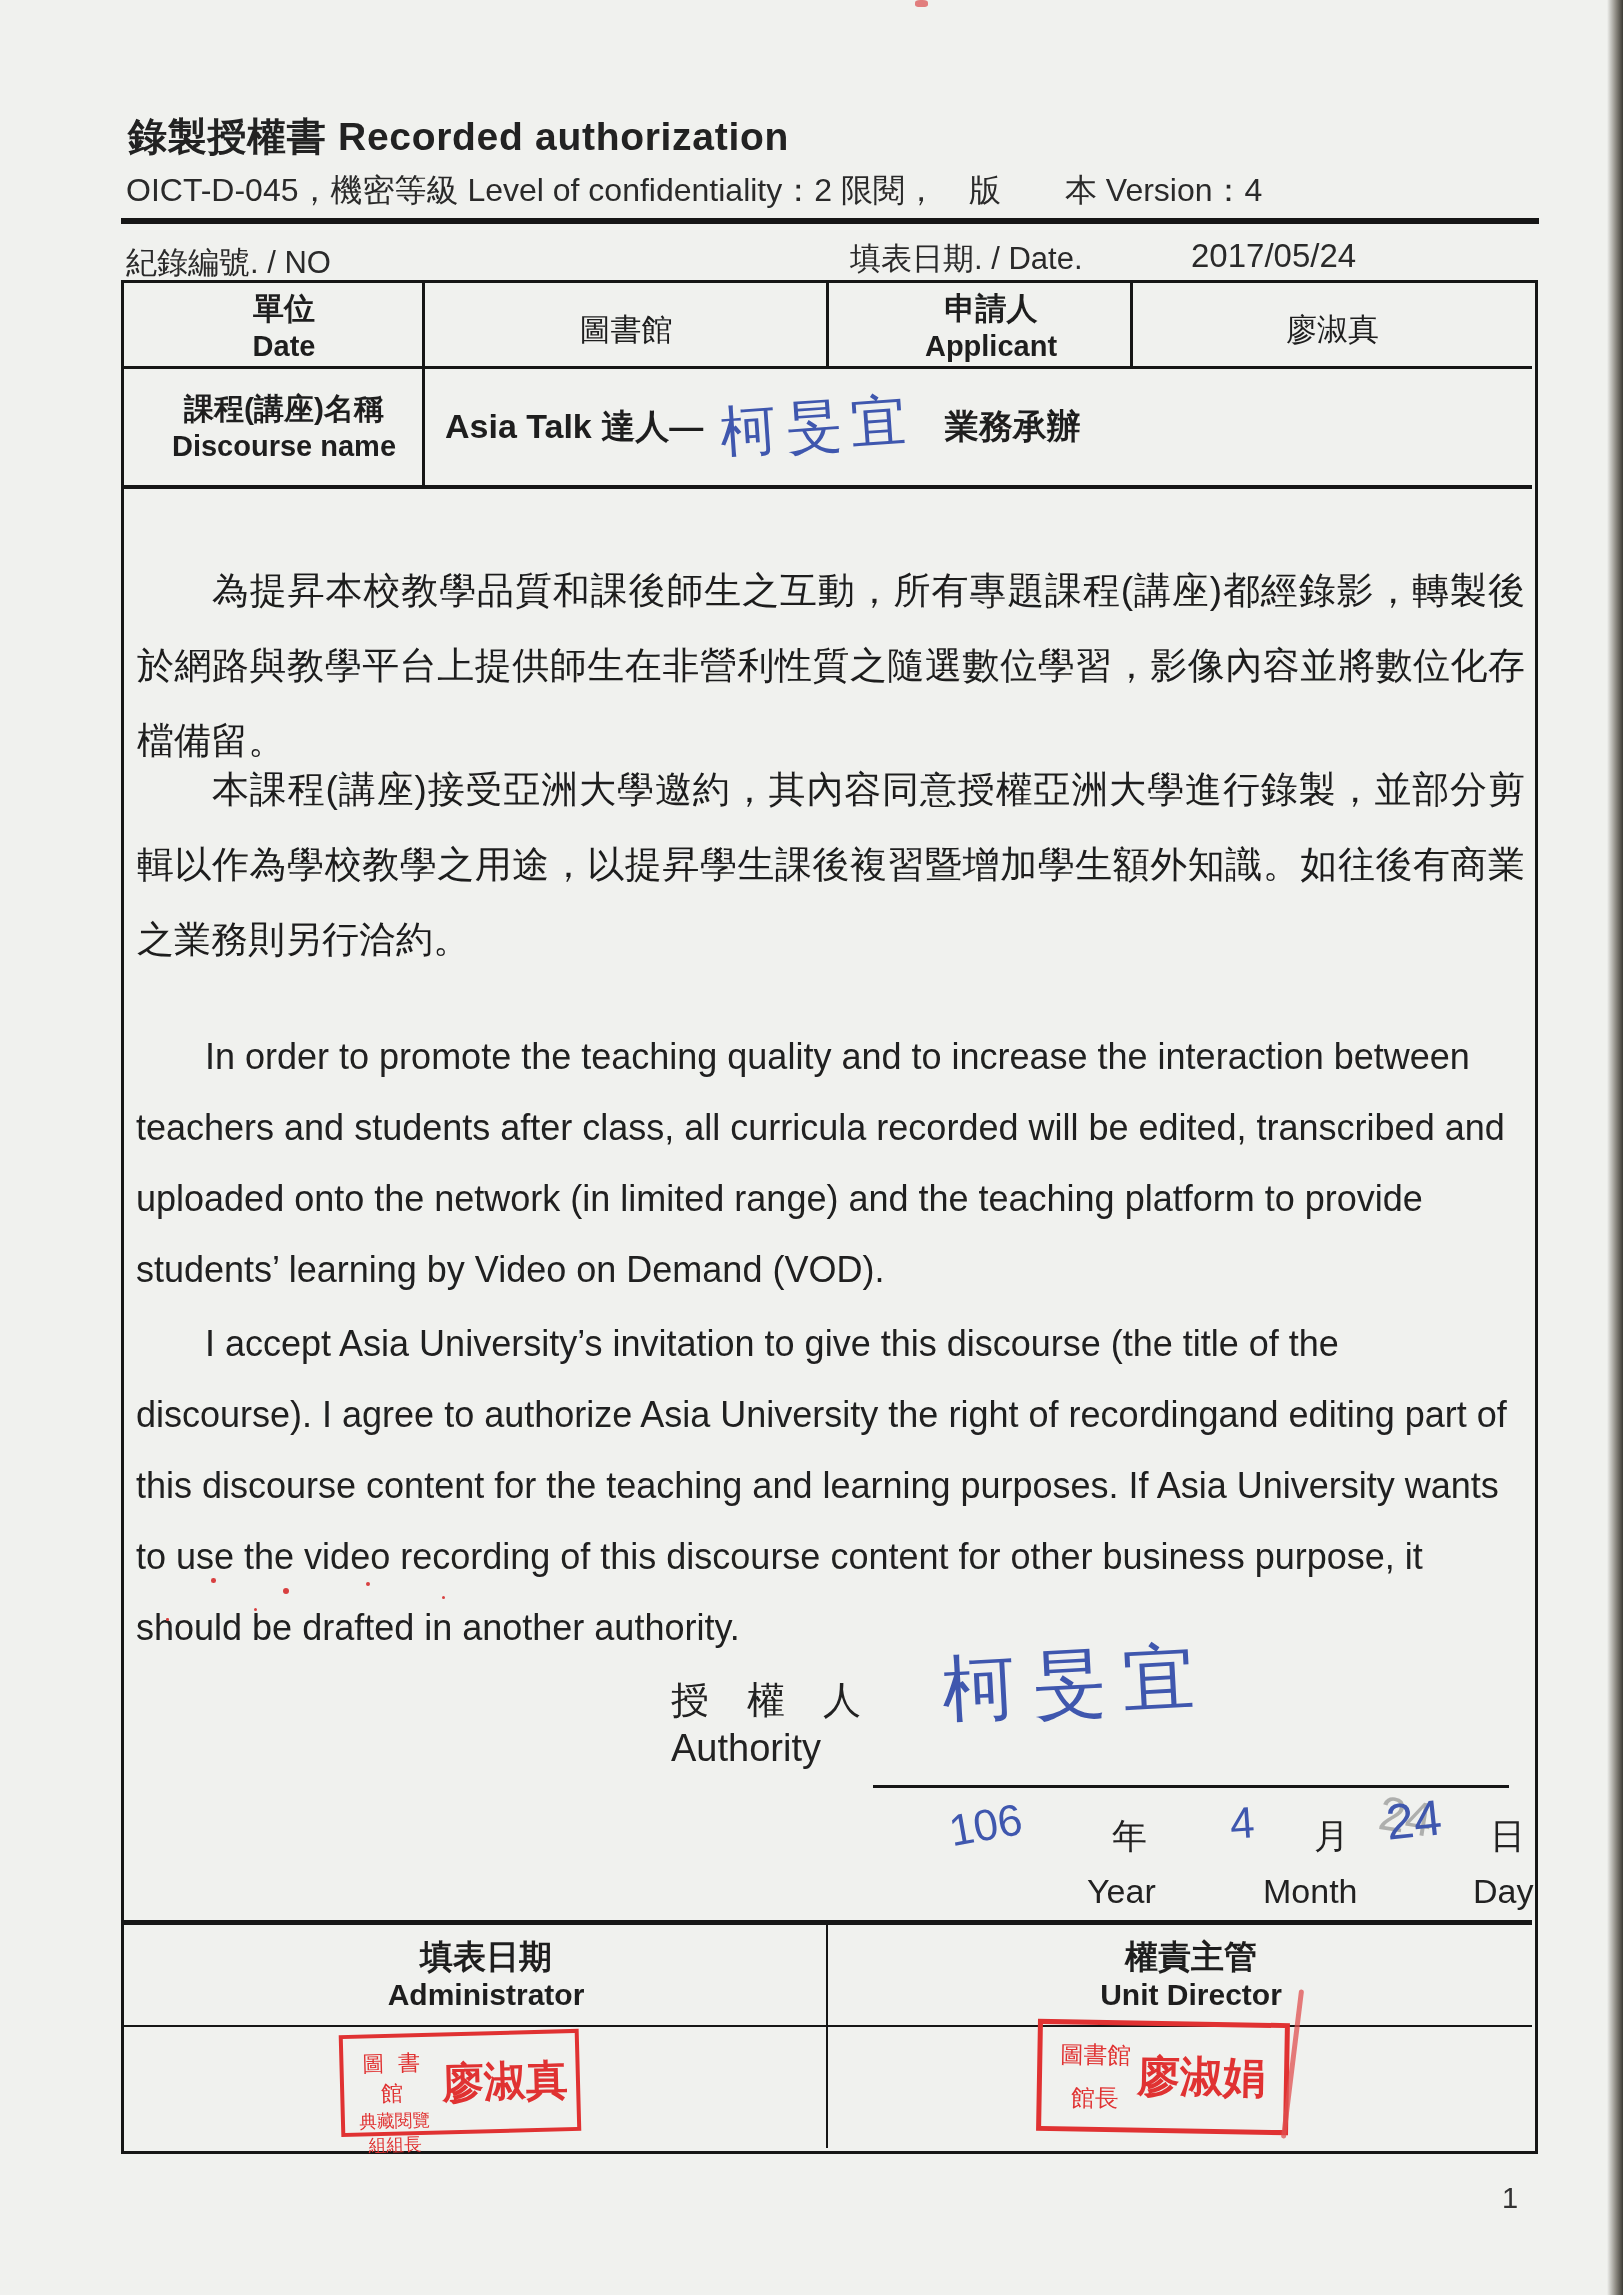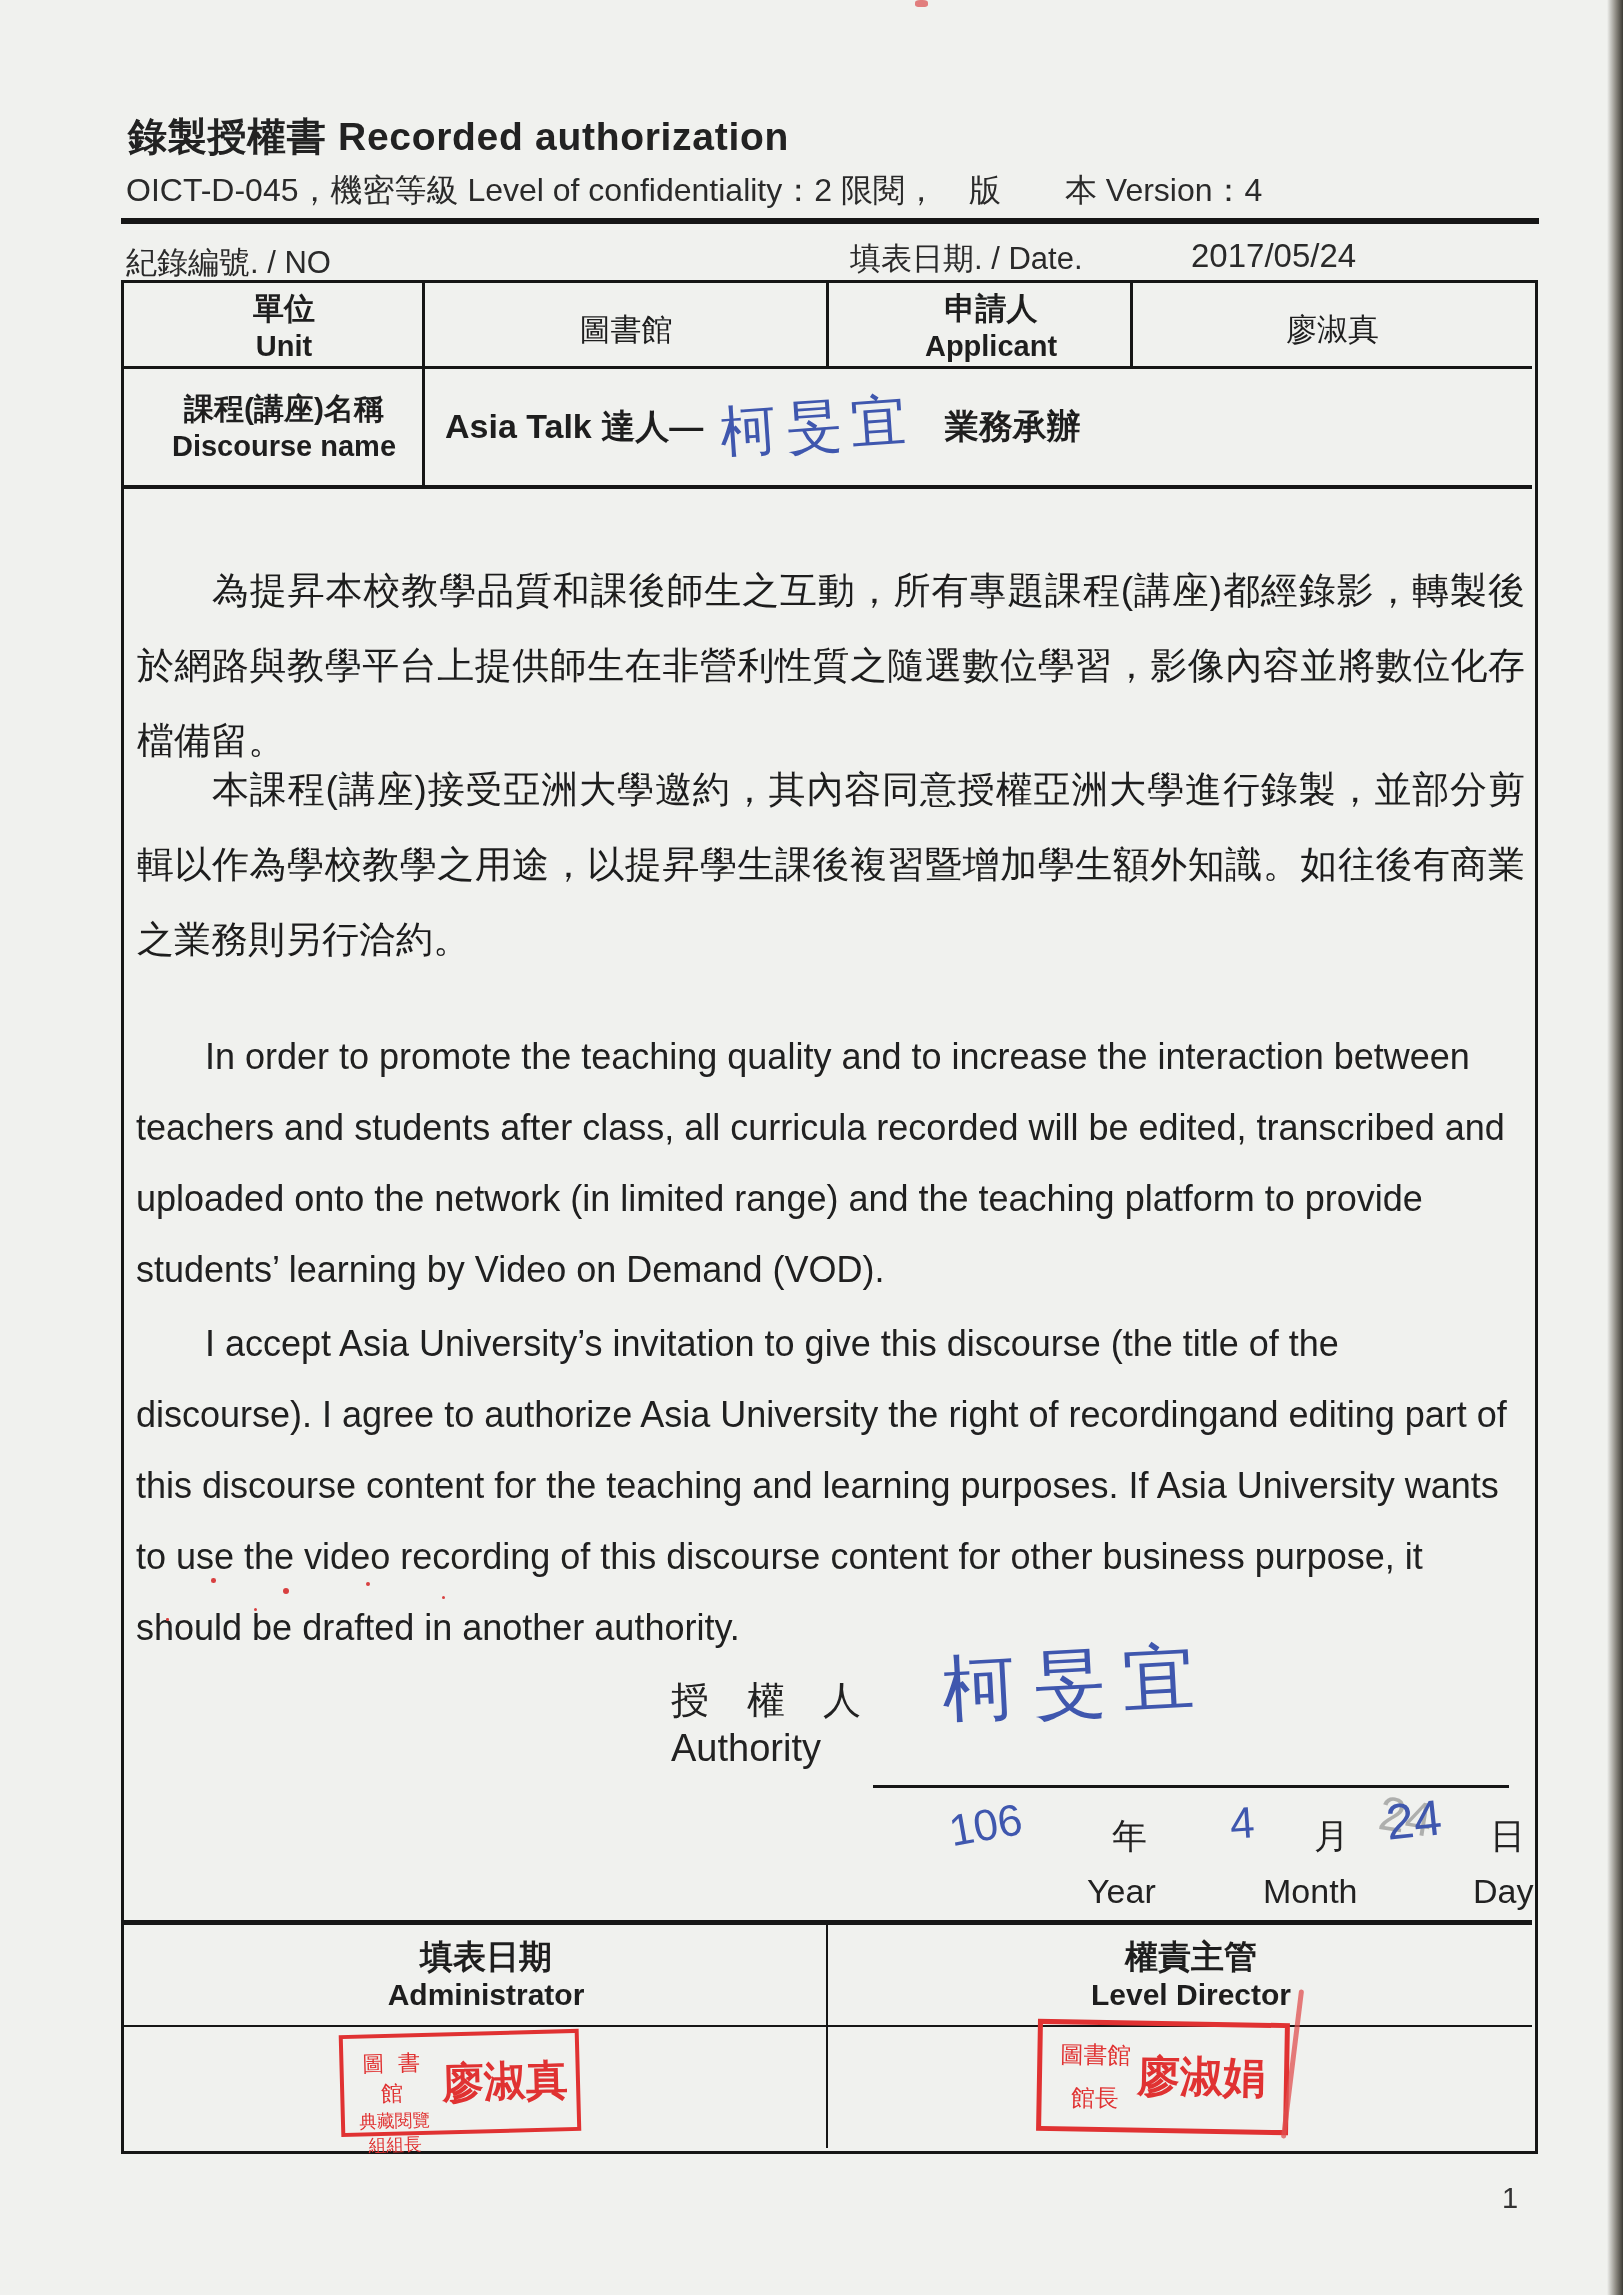--- a/index.html
+++ b/index.html
@@ -55,21 +55,21 @@
 
   <div class="hline" style="left:124px;top:366px;width:1408px;height:2.6px;"></div>
   <div class="hline" style="left:124px;top:485px;width:1408px;height:3.9px;"></div>
   <div class="vline" style="left:422px;top:283px;width:2.6px;height:83px;"></div>
   <div class="vline" style="left:826px;top:283px;width:2.6px;height:83px;"></div>
   <div class="vline" style="left:1130px;top:283px;width:2.6px;height:83px;"></div>
   <div class="vline" style="left:422px;top:369px;width:2.6px;height:116px;"></div>
 
   <div class="abs cell" style="left:124px;top:287px;width:298px;height:79px;">
     <div class="zh">單位</div>
-    <div class="en">Unit</div>
+    <div class="en">Date</div>
   </div>
   <div class="abs cellvalue" style="left:425px;top:309px;width:402px;">圖書館</div>
   <div class="abs cell" style="left:829px;top:287px;width:302px;height:79px;">
     <div class="zh">申請人</div>
     <div class="en">Applicant</div>
   </div>
   <div class="abs cellvalue" style="left:1133px;top:309px;width:399px;">廖淑真</div>
 
   <div class="abs cell" style="left:124px;top:379px;width:298px;height:95px;">
     <div class="zh" style="font-size:30px;">課程(講座)名稱</div>
@@ -115,21 +115,21 @@
   <div class="hline" style="left:124px;top:1920px;width:1408px;height:4.6px;"></div>
   <div class="hline" style="left:124px;top:2025px;width:1408px;height:2px;"></div>
   <div class="vline" style="left:826px;top:1925px;width:2px;height:223px;"></div>
 
   <div class="abs cell" style="left:124px;top:1931px;width:702px;height:88px;">
     <div class="zh" style="font-size:33px;">填表日期</div>
     <div class="en" style="font-size:30px;">Administrator</div>
   </div>
   <div class="abs cell" style="left:828px;top:1931px;width:704px;height:88px;">
     <div class="zh" style="font-size:33px;">權責主管</div>
-    <div class="en" style="font-size:30px;">Level Director</div>
+    <div class="en" style="font-size:30px;">Unit Director</div>
   </div>
 
   <div class="stamp" style="left:340px;top:2032px;width:216px;height:84px;transform:rotate(-1.5deg);">
     <div class="small" style="height:72px;">
       <div style="font-size:22px;letter-spacing:3.9px;">圖 書 館</div>
       <div style="font-size:17.7px;">典藏閱覽組組長</div>
     </div>
     <div class="name" style="font-size:42px;">廖淑真</div>
   </div>
 

